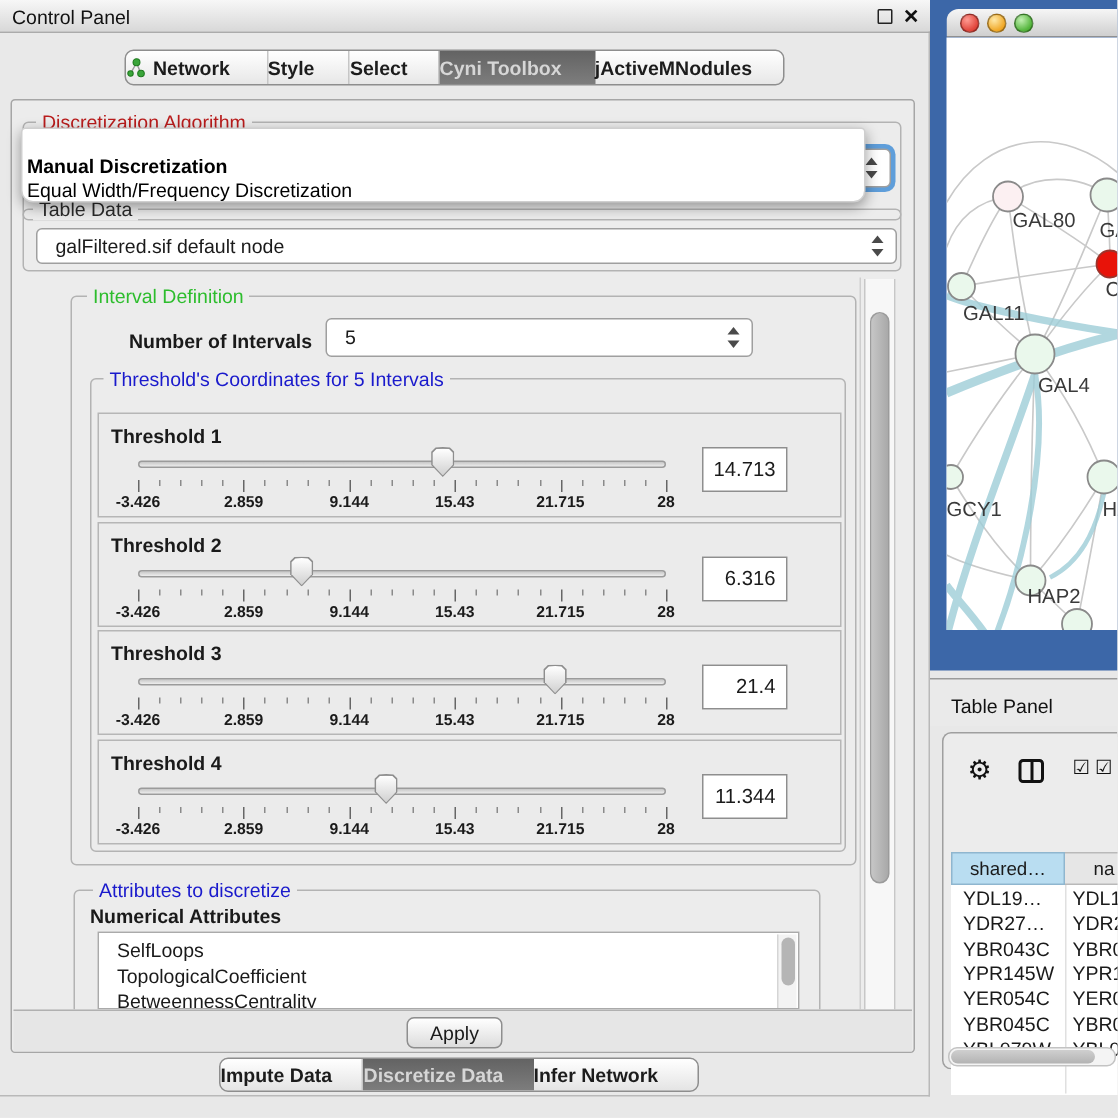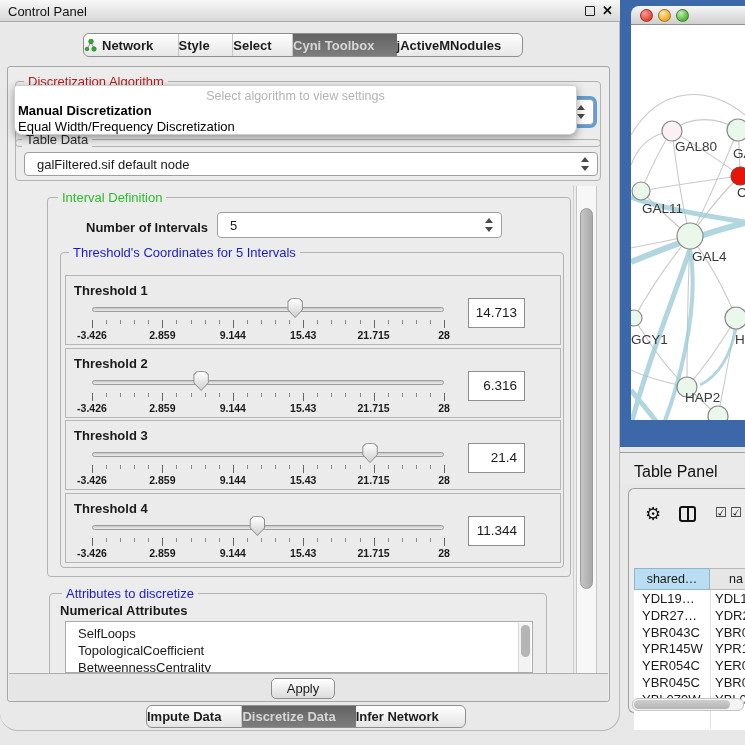--- a/index.html
+++ b/index.html
@@ -1,21 +1,21 @@
 <!DOCTYPE html>
 <html><head>
 <meta charset="utf-8">
 <style>
   * { margin:0; padding:0; box-sizing:border-box; }
   html,body { width:745px; height:745px; }
   body { font-family:"Liberation Sans", sans-serif; background:#e8e8e8; position:relative; overflow:hidden; color:#1a1a1a; }
   #screen { position:absolute; inset:0; width:745px; height:745px; }
 
   
-  .control-panel { position:absolute; left:0; top:0; width:620px; height:731px; background:#e9e9e9; border-right:1px solid #b9b9b9; border-bottom:1px solid #b9b9b9;border-radius:18px; }
+  .control-panel { position:absolute; left:0; top:0; width:620px; height:731px; background:#e9e9e9; border-right:1px solid #b9b9b9; border-bottom:1px solid #b9b9b9; }
   .cp-titlebar { position:absolute; left:0; top:0; width:620px; height:22px;
     background:linear-gradient(#f7f7f7,#d8d8d8); border-bottom:1px solid #ababab; }
   .cp-title { position:absolute; left:8px; top:4px; font-size:13px; color:#111; }
   .float-btn { position:absolute; left:585px; top:6px; width:10px; height:10px; border:1.5px solid #222; border-radius:1px; }
   .close-btn { position:absolute; left:602px; top:3px; font-size:13px; font-weight:bold; color:#111; }
 
   
   .cp-tabs { position:absolute; left:83px; top:33px; width:440px; height:24px; display:flex;
     border:1px solid #8e8e8e; border-radius:6px; overflow:hidden; background:linear-gradient(#ffffff,#e7e7e7); }
   .cp-tab { display:flex; align-items:center; gap:5px; font-size:13px; font-weight:bold; color:#1c1c1c; border-right:1px solid #c6c6c6; }
@@ -87,21 +87,21 @@
   .net-titlebar { position:absolute; left:11px; top:6px; width:114px; height:19px; border-radius:8px 0 0 0;
     background:linear-gradient(#f6f6f6,#cfcfcf); border-bottom:1px solid #909090; }
   .light { position:absolute; top:3px; width:13px; height:13px; border-radius:50%; border:1px solid rgba(0,0,0,.35); }
   .light.red { left:9px; background:radial-gradient(circle at 35% 30%, #ff9b92, #e0443a 70%); }
   .light.yellow { left:27px; background:radial-gradient(circle at 35% 30%, #ffe9a8, #f0a725 70%); }
   .light.green { left:45px; background:radial-gradient(circle at 35% 30%, #c2f0b2, #52b43a 70%); }
   .net-canvas { position:absolute; left:11px; top:25px; width:114px; height:395px; background:#fff; overflow:hidden; }
 
   
   .tp-titlebar { position:absolute; left:620px; top:452px; width:125px; height:32px; background:#eaeaea; border-top:1px solid #9b9b9b; }
-  .tp-title { position:absolute; left:14px; top:10px; font-size:16px; color:#111; }
+  .tp-title { position:absolute; left:14px; top:10px; font-size:13px; color:#111; }
   .tp-body { position:absolute; left:628px; top:488px; width:117px; height:225px; background:#ececec;
     border:1px solid #9f9f9f; border-radius:6px 0 0 6px; border-right:none; }
   .tp-toolbar-icon { position:absolute; color:#111; }
   .gear { left:16px; top:14px; font-size:18px; font-family:"DejaVu Sans", sans-serif; }
   .splitcol { left:50px; top:17px; width:17px; height:16px; border:2px solid #111; border-radius:3px; }
   .splitcol i { position:absolute; left:50%; top:0; width:2px; height:100%; background:#111; transform:translateX(-1px); }
   .cbx { top:16px; font-size:13px; font-family:"DejaVu Sans", sans-serif; }
   .tp-table { position:absolute; left:5px; top:47px; width:112px; height:162px; background:#fff; overflow:hidden;margin-top:32px; }
   .tp-head { position:absolute; left:0; top:0; height:22px; font-size:12.5px; }
   .tp-head.c1 { width:76px; background:#b9ddf1; border:1px solid #8fb6cf; text-align:center; line-height:20px; }
@@ -404,21 +404,20 @@
       </div>
       <div class="cp-tab selected" style="width:114px;">
         <span>Discretize Data</span>
       </div>
       <div class="cp-tab" style="width:110px;">
         <span>Infer Network</span>
       </div>
     </div>
 
     <div class="algo-popup">
-      <div class="popup-hint">Select algorithm to view settings</div>
       <div class="popup-item b" style="top:17px;">Manual Discretization</div>
       <div class="popup-item" style="top:33px;">Equal Width/Frequency Discretization</div>
     </div>
   </div>
 
   <div class="net-frame">
     <div class="net-titlebar">
       <span class="light red"></span>
       <span class="light yellow"></span>
       <span class="light green"></span>

